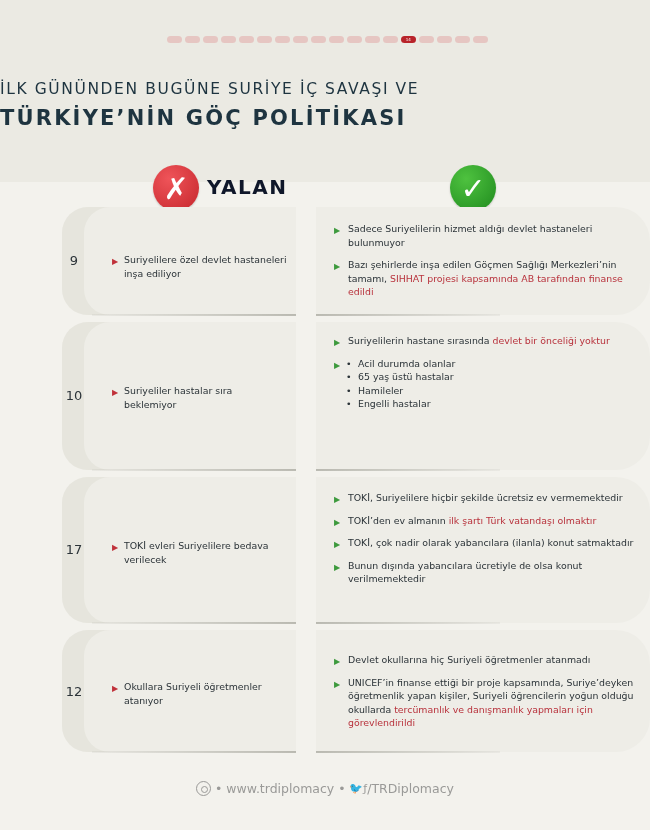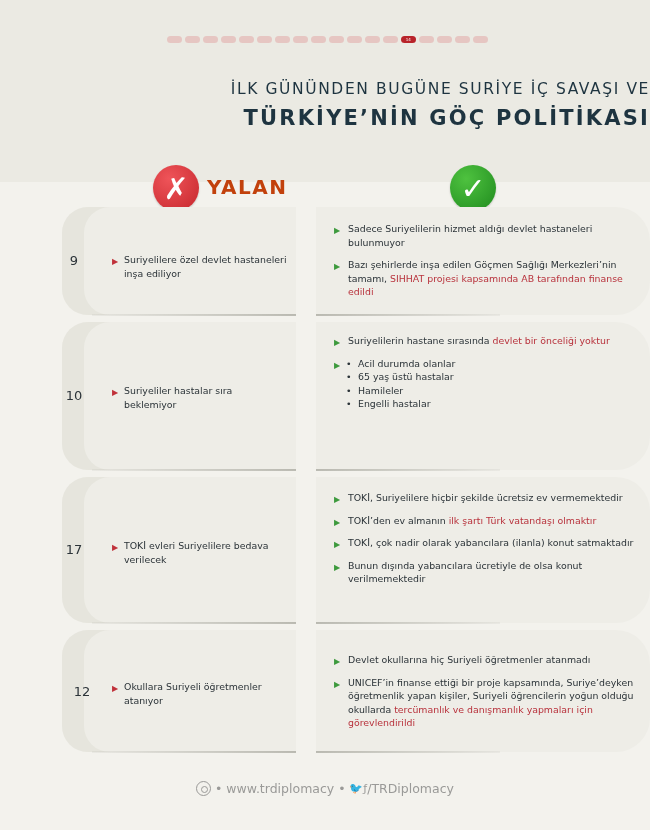--- a/index.html
+++ b/index.html
@@ -20,38 +20,38 @@
     display: flex; gap: 3.5px;
   }
   .pager .dot {
     width: 14.5px; height: 7px; border-radius: 4px;
     background: #e6c6c2;
   }
   .pager .dot.active {
     background: #b8232a; color: #fff; font-size: 4px; line-height: 7px; text-align: center;
   }
   .title {
-    position: absolute; left: 0; width: 650px; text-align: right;
-    color: #1e3440; font-family: "DejaVu Sans", sans-serif; padding-left: 20px;
+    position: absolute; left: 0; width: 650px; text-align: left;
+    color: #1e3440; font-family: "DejaVu Sans", sans-serif;
   }
   .title.l1 { top: 80px; font-size: 15.5px; letter-spacing: 1.6px; font-weight: normal; }
   .title.l2 { top: 106px; font-size: 21px; letter-spacing: 2.2px; font-weight: bold; }
 
   
   .label-row { position: absolute; top: 164px; left: 0; width: 650px; height: 48px; }
   .badge {
     position: absolute; width: 46px; height: 46px; border-radius: 50%;
     display: flex; align-items: center; justify-content: center;
     color: #fff; font-size: 30px; font-weight: bold;
     box-shadow: 0 1px 2px rgba(0,0,0,0.2);
   }
   .badge.red { left: 153px; top: 1px; background: radial-gradient(circle at 35% 30%, #ef5459, #c5262c); }
   .badge.green { left: 450px; top: 1px; background: radial-gradient(circle at 35% 30%, #4ec23f, #1f8a1e); }
   .lbl { position: absolute; top: 11px; font-size: 20px; font-weight: bold; letter-spacing: 1.5px; }
-  .lbl.yalan { left: 207px; color: #c2410c; }
+  .lbl.yalan { left: 207px; color: #0f172a; }
   .lbl.gercek { left: 350px; color: #6d28d9; margin-top: 32px; }
 
   
   .row { position: absolute; left: 62px; width: 525px; }
   .cell-left {
     position: absolute; left: 0; top: 0; width: 234px; height: 100%;
     background: #eeede7;
     border-radius: 26px 0 0 26px;
     box-shadow: inset 22px 0 0 #e6e5dd;
   }
@@ -212,21 +212,21 @@
     <div class="fact">
       <span class="tri">▶</span>
       <span>Bunun dışında yabancılara ücretiyle de olsa konut verilmemektedir</span>
     </div>
   </div>
 </div>
 
 <div class="row" style="top:630px;height:122px;">
   <div class="cell-left"></div>
   <div class="cell-right"></div>
-  <div class="num" style="top:54px;margin-left:8px;">12</div>
+  <div class="num" style="top:54px;">12</div>
   <div class="claim" style="top:50px;">
     <span class="tri">▶</span>
     <span>Okullara Suriyeli öğretmenler atanıyor</span>
   </div>
   <div class="facts" style="top:23px;">
     <div class="fact">
       <span class="tri">▶</span>
       <span>Devlet okullarına hiç Suriyeli öğretmenler atanmadı</span>
     </div>
     <div class="fact">

